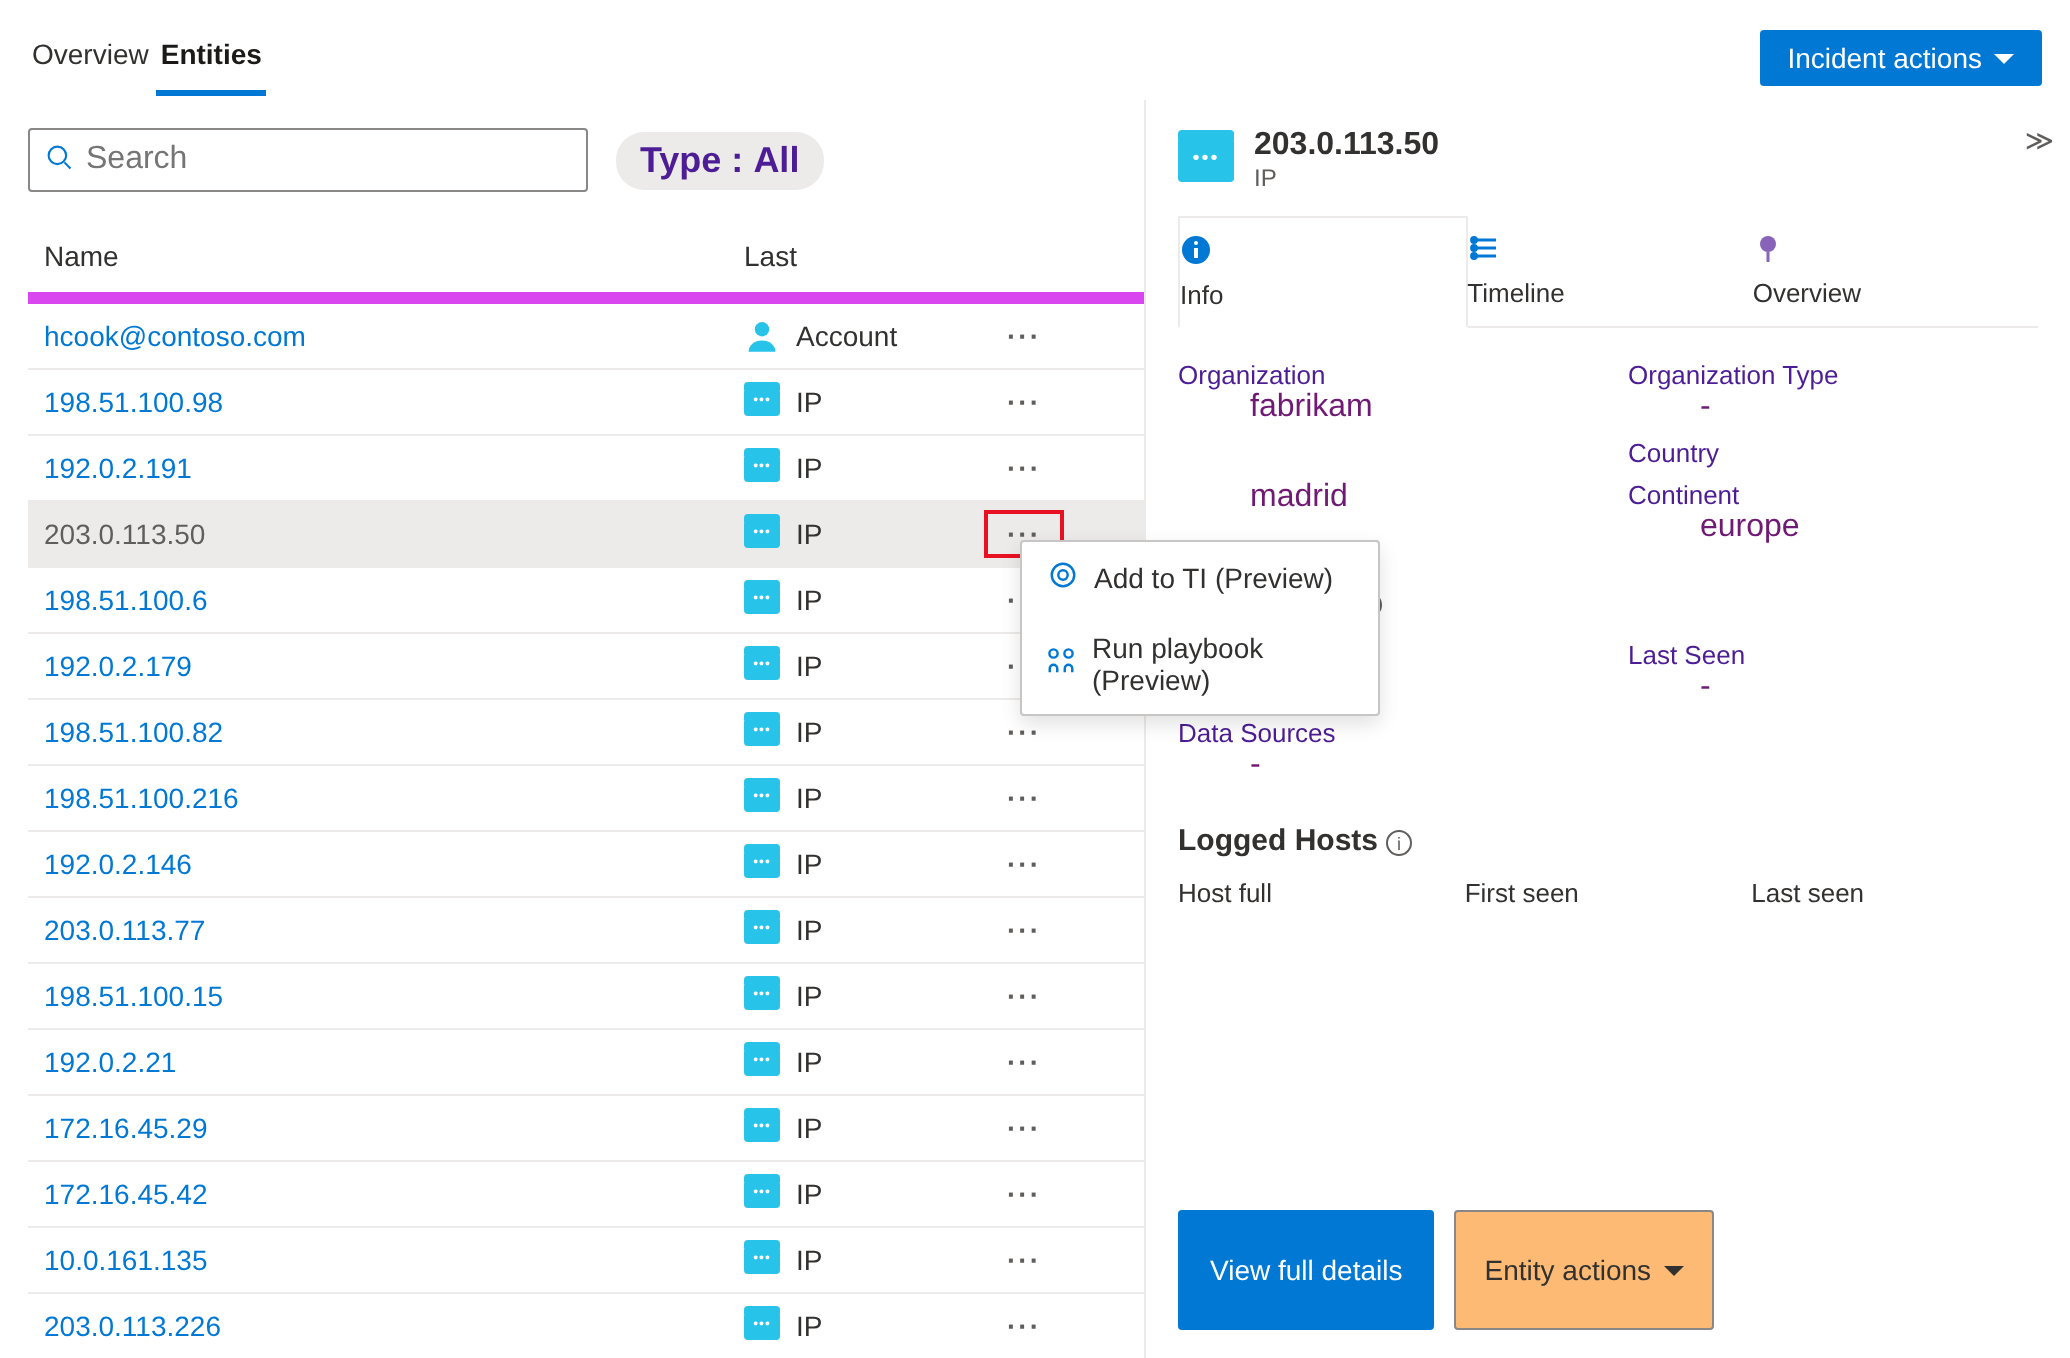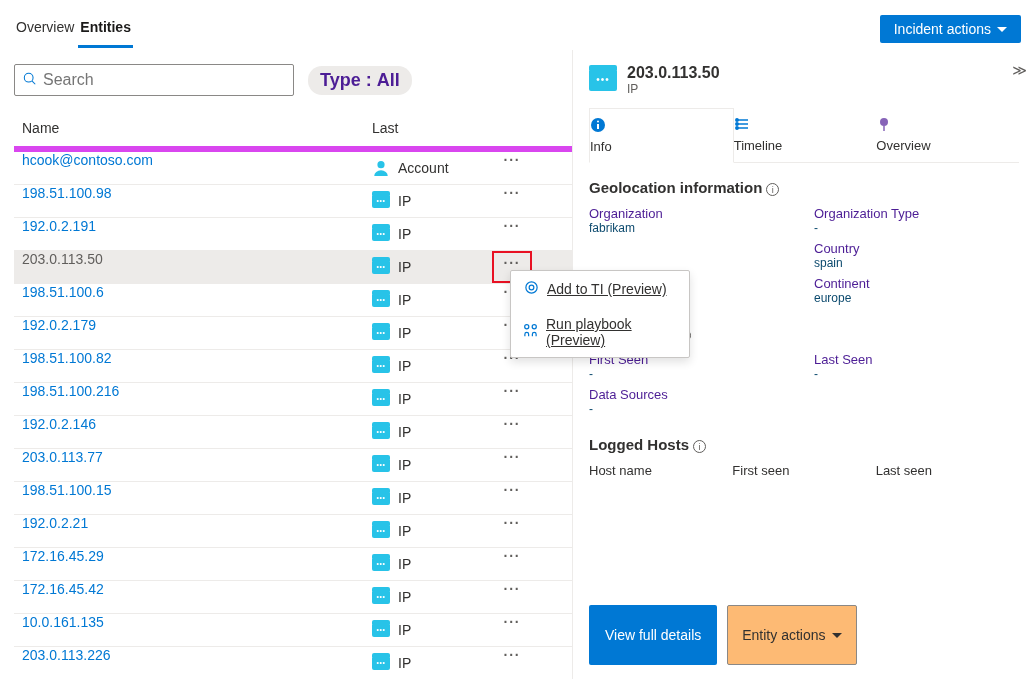--- a/index.html
+++ b/index.html
@@ -23,37 +23,37 @@
   .tbl-head { display: flex; font-weight: 400; padding: 10px 8px; border-bottom: 6px solid #d946ef; }
   .col-name { width: 350px; }
   .col-type { width: 120px; }
   .col-act { width: 40px; }
 
   .tbl-body { overflow-y: auto; overflow-x: hidden; flex: 1; }
   .tbl-body::-webkit-scrollbar { width: 12px; }
   .tbl-body::-webkit-scrollbar-thumb { background: #c8c6c4; border-radius: 6px; }
   .tbl-body::-webkit-scrollbar-track { background: #f3f2f1; }
 
-  .row { display: flex; height: 33px; border-bottom: 1px solid #edebe9; padding: 0 8px; }
+  .row { display: flex; align-items: center; height: 33px; border-bottom: 1px solid #edebe9; padding: 0 8px; }
   .row.selected { background: #edebe9; }
   .row .ent-name { width: 350px; }
   .row .ent-name.link { color: #0078d4; cursor: pointer; }
   .row .ent-name.sel { color: #605e5c; }
   .row .ent-type { width: 120px; display: flex; align-items: center; gap: 8px; color: #323130; }
   .row .ent-act { width: 40px; text-align: center; color: #605e5c; cursor: pointer; font-weight: bold; letter-spacing: 1px; }
   .row .ent-act.highlight { outline: 2px solid #e81123; outline-offset: -2px; padding: 4px 2px; }
 
   .ip-ico { width: 18px; height: 14px; background: #28c3e8; border-radius: 2px; position: relative; display: flex; align-items: flex-end; justify-content: center; }
   .ip-ico::before { content: ""; position: absolute; top: -3px; left: 0; width: 18px; height: 4px; background: #28c3e8; border-radius: 2px 2px 0 0; }
   .ip-ico::after { content: "•••"; color: #fff; font-size: 7px; line-height: 14px; letter-spacing: 0.5px; }
   .acct-ico { width: 18px; height: 18px; display: flex; align-items: center; justify-content: center; }
   .acct-ico svg { fill: #28c3e8; }
 
   .context-menu { position: absolute; top: 270px; left: 510px; background: #fff; border: 1px solid #c8c6c4; box-shadow: 0 4px 10px rgba(0,0,0,0.12); border-radius: 2px; width: 180px; z-index: 50; }
-  .ctx-item { display: flex; align-items: center; gap: 8px; padding: 9px 12px; font-size: 14px; cursor: pointer; text-decoration: underline; }
+  .ctx-item { display: flex; align-items: center; gap: 8px; padding: 9px 12px; font-size: 14px; cursor: pointer; }
   .ctx-ico { color: #0078d4; width: 16px; text-align: center; }
 
   .right-panel { flex: 1; border-left: 1px solid #edebe9; padding: 14px 16px 0 16px; position: relative; display: flex; flex-direction: column; }
   .collapse-arrows { position: absolute; top: 12px; right: 8px; color: #605e5c; font-size: 14px; cursor: pointer; }
   .detail-header { display: flex; align-items: center; gap: 10px; margin-bottom: 12px; }
   .detail-ico { width: 28px; height: 22px; background: #28c3e8; border-radius: 2px; position: relative; display: flex; align-items: flex-end; justify-content: center; }
   .detail-ico::before { content: ""; position: absolute; top: -4px; left: 0; width: 28px; height: 5px; background: #28c3e8; border-radius: 2px 2px 0 0; }
   .detail-ico::after { content: "•••"; color: #fff; font-size: 10px; line-height: 22px; letter-spacing: 1px; }
   .detail-title { font-weight: 600; font-size: 16px; }
   .detail-sub { font-size: 12px; color: #605e5c; }
@@ -64,21 +64,21 @@
   .sub-tab-ico { display: block; margin: 0 auto 2px auto; font-size: 16px; }
   .ico-info { color: #0078d4; }
   .ico-tl { color: #0078d4; }
   .ico-ins { color: #8764b8; }
 
   .section-title { font-weight: 600; font-size: 15px; margin-bottom: 10px; }
   .info-circle { display: inline-block; width: 13px; height: 13px; border: 1px solid #605e5c; border-radius: 50%; font-size: 9px; line-height: 12px; text-align: center; color: #605e5c; margin-left: 4px; font-weight: normal; }
 
   .kv-grid { display: grid; grid-template-columns: 1fr 1fr; gap: 6px 20px; margin-bottom: 20px; }
   .kv-label { font-size: 13px; color: #4c1d95; }
-  .kv-value { font-size: 12px; color: #0c4a6e; }
+  .kv-value { font-size: 16px; color: #701a75; margin-left: 36px; }
 
   .hosts-head { display: flex; font-size: 13px; color: #323130; margin-bottom: 10px; }
   .hosts-head > div { flex: 1; }
 
   .detail-footer { margin-top: auto; padding: 14px 0; display: flex; gap: 10px; }
   .btn-primary { background: #0078d4; color: #fff; border: none; padding: 22px 16px; font-size: 14px; border-radius: 2px; cursor: pointer; }
   .btn-secondary { background: #fdba74; color: #323130; border: 1px solid #8a8886; padding: 6px 14px; font-size: 14px; border-radius: 2px; cursor: pointer; display: flex; align-items: center; gap: 6px; }
 </style>
 </head>
 <body>
@@ -293,36 +293,32 @@
           <svg width="16" height="16" viewBox="0 0 16 16">
               <circle cx="8" cy="6" r="4" fill="#8764b8"></circle>
               <path d="M8 10 L8 15" stroke="#8764b8" stroke-width="1.5"></path>
             </svg>
         </span>
         <span>Overview</span>
       </div>
     </div>
 
     <div style="overflow-y:auto; flex:1;">
-      <div class="section-title">
-        <span>Geolocation information</span><span class="info-circle">i</span>
-      </div>
       <div class="kv-grid">
         <div>
           <div class="kv-label">Organization</div>
           <div class="kv-value">fabrikam</div>
         </div>
         <div>
           <div class="kv-label">Organization Type</div>
           <div class="kv-value">-</div>
         </div>
         <div></div>
         <div>
           <div class="kv-label">Country</div>
-          <div class="kv-value">spain</div>
         </div>
         <div>
           <div class="kv-value">madrid</div>
         </div>
         <div>
           <div class="kv-label">Continent</div>
           <div class="kv-value">europe</div>
         </div>
       </div>
 
@@ -342,21 +338,21 @@
           <div class="kv-label">Data Sources</div>
           <div class="kv-value">-</div>
         </div>
         <div></div>
       </div>
 
       <div class="section-title">
         <span>Logged Hosts</span><span class="info-circle">i</span>
       </div>
       <div class="hosts-head">
-        <div>Host name</div>
+        <div>Host full</div>
         <div>First seen</div>
         <div>Last seen</div>
       </div>
     </div>
 
     <div class="detail-footer">
       <button class="btn-primary">View full details</button>
       <button class="btn-secondary">
         <span>Entity actions</span>
         <span class="chev-down" style="border-top-color:#323130"></span>

